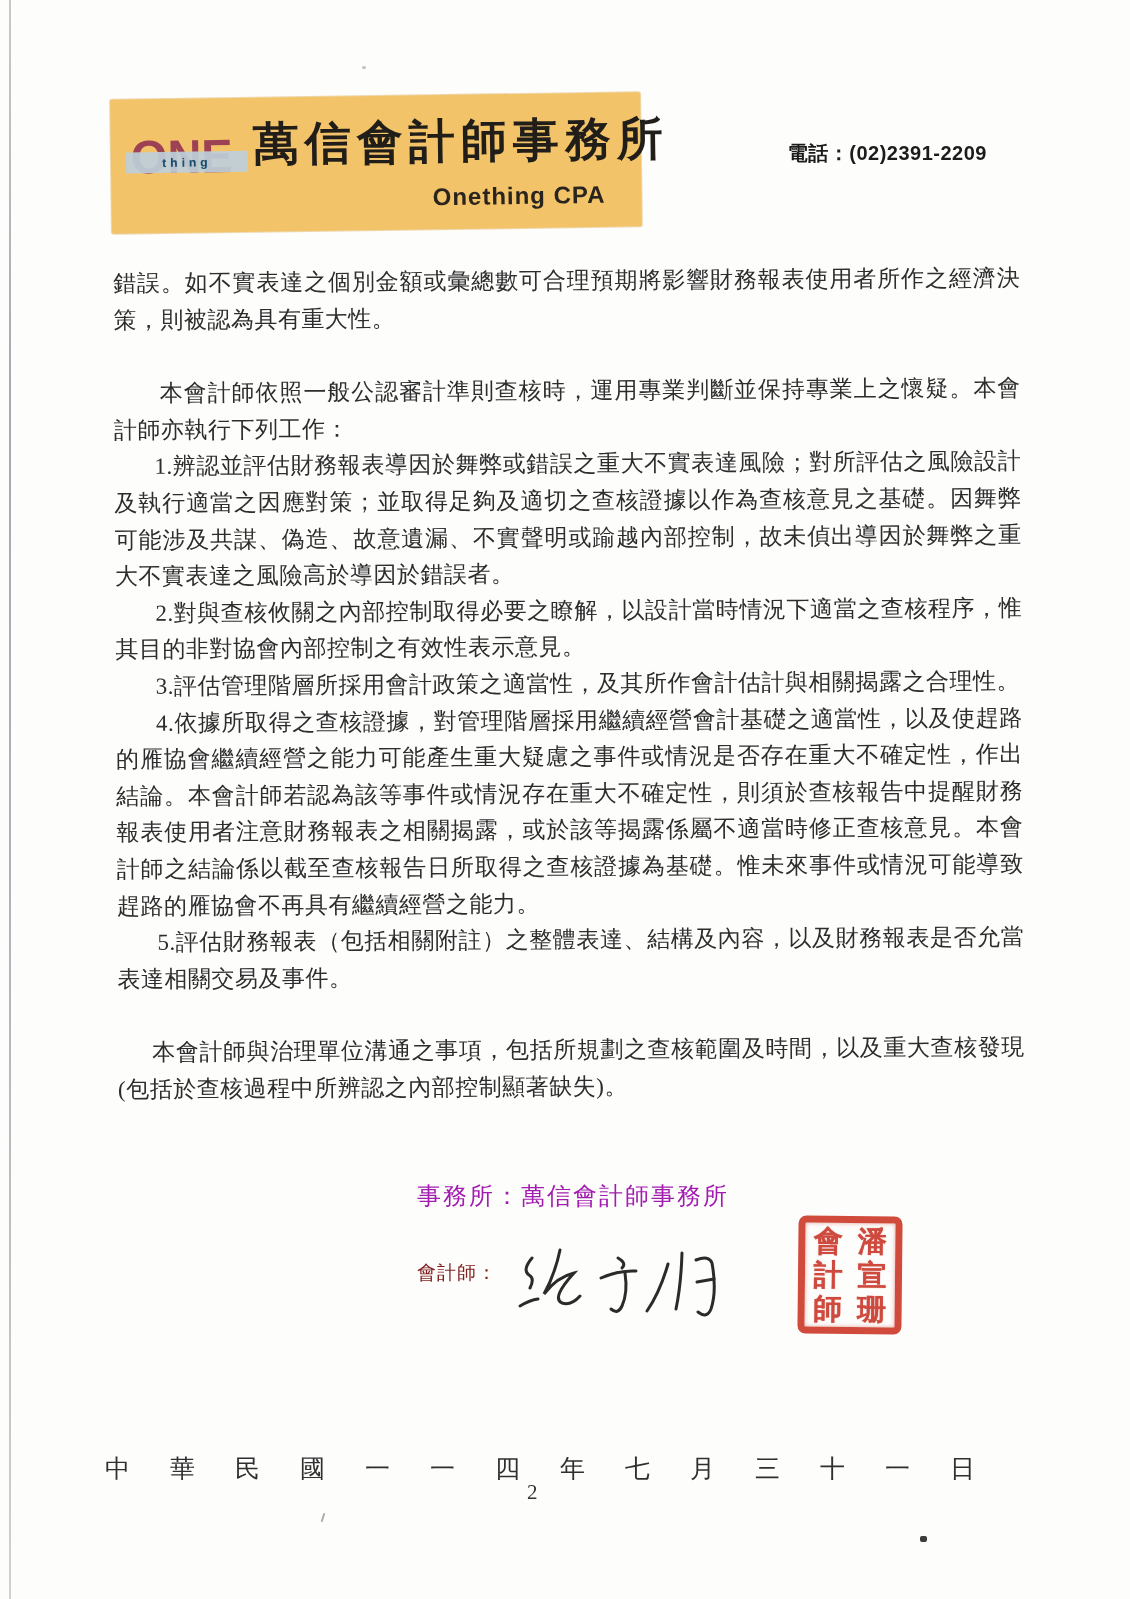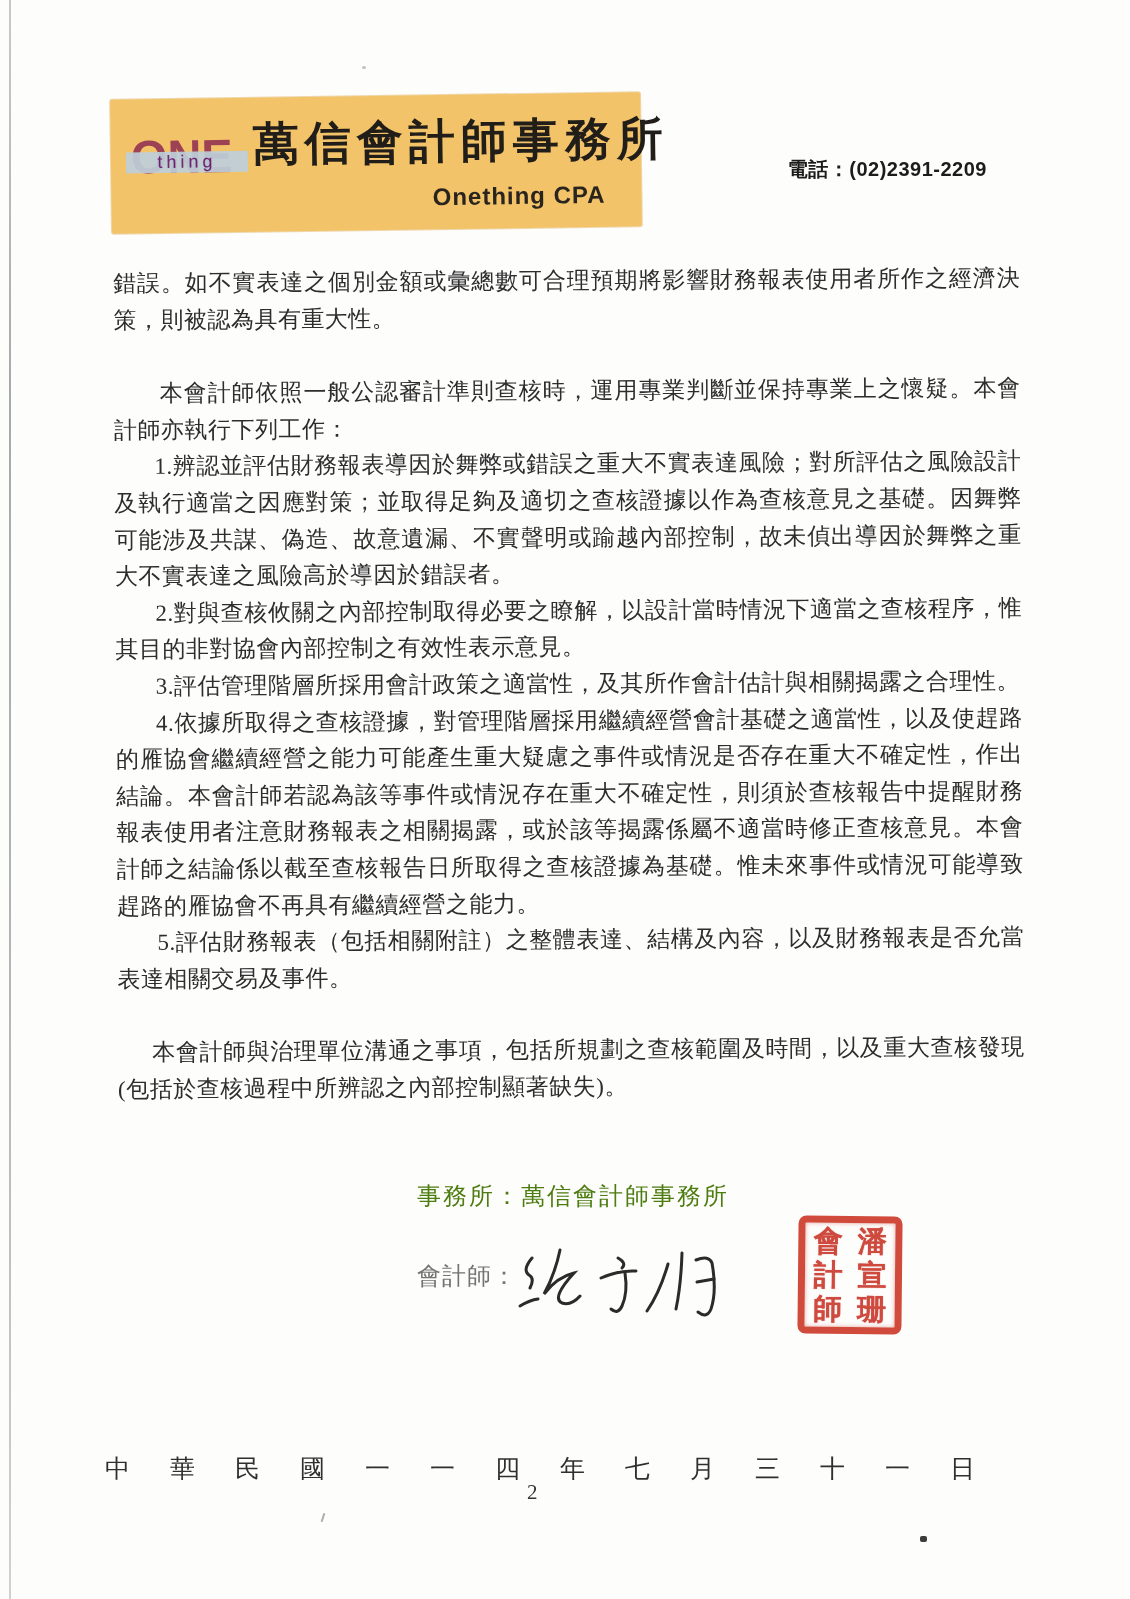--- a/index.html
+++ b/index.html
@@ -19,45 +19,45 @@
 
   
   .logo-box { position:absolute; left:111px; top:96px; width:530px; height:134px;
     background:#f2c368; border-radius:2px; transform:rotate(-0.8deg); transform-origin:center;
     box-shadow:0 0 0 1px rgba(222,170,80,.45); }
   .one-mark { position:absolute; left:20px; top:32px; width:120px; height:62px; }
   .one-big { font-family:"Liberation Sans","DejaVu Sans",sans-serif; font-weight:900;
     font-size:47px; line-height:52px; color:#9c4254; letter-spacing:0; }
   .thing-band { position:absolute; left:-5px; top:21px; width:122px; height:21px;
     background:#becfda; opacity:.92; display:flex; align-items:center; justify-content:center; }
-  .thing-text { font-family:"Liberation Sans","DejaVu Sans",sans-serif; font-weight:400;
-    font-size:18px; color:#701a75; letter-spacing:4px; text-shadow:0 0 1px #8aa4b4; }
+  .thing-text { font-family:"Liberation Sans","DejaVu Sans",sans-serif; font-weight:700;
+    font-size:12px; color:#0c4a6e; letter-spacing:4px; text-shadow:0 0 1px #8aa4b4; }
   .firm-zh { position:absolute; left:142px; top:16px; font-family:"Liberation Sans","DejaVu Sans",sans-serif;
     font-weight:700; font-size:46px; letter-spacing:6px; color:#211d19; white-space:nowrap; }
   .firm-en { position:absolute; right:36px; top:88px; font-family:"Liberation Sans","DejaVu Sans",sans-serif;
     font-weight:600; font-size:24px; color:#2a241e; letter-spacing:1px; }
 
   .contact-block { position:absolute; right:143px; top:140px; text-align:left;
     font-family:"Liberation Sans","DejaVu Sans",sans-serif; font-weight:600;
-    font-size:20px; line-height:27px; color:#1c1c1c; letter-spacing:.5px;margin-top:16px; }
+    font-size:20px; line-height:27px; color:#1c1c1c; letter-spacing:.5px; }
   .contact-block div { white-space:nowrap; }
 
   
   .main-text { position:absolute; left:113px; top:266px; width:907px;
     font-size:23px; line-height:36.6px; color:#2d2d2d; letter-spacing:.5px;
     text-align:justify; transform:rotate(-0.35deg); transform-origin:0 0; }
   .main-text p { margin:0; }
   .gap-after { margin-bottom:37px !important; }
   .indent-2 { text-indent:2em; }
   .indent-item { text-indent:1.75em; }
   .p-comm { margin-top:37px !important; text-indent:1.5em; }
 
   
-  .firm-line { position:absolute; left:417px; top:1180px; font-size:24px; letter-spacing:2px; color:#4d7c0f; white-space:nowrap; }
-  .cpa-label { position:absolute; left:417px; top:1260px; font-size:24px; letter-spacing:1px; color:#737373; }
+  .firm-line { position:absolute; left:417px; top:1180px; font-size:24px; letter-spacing:2px; color:#a21caf; white-space:nowrap; }
+  .cpa-label { position:absolute; left:417px; top:1260px; font-size:19px; letter-spacing:1px; color:#7f1d1d; }
   .signature-svg { position:absolute; left:498px; top:1228px; }
 
   .seal { position:absolute; left:798px; top:1216px; width:104px; height:118px;
     border:7px solid #d04b3c; border-radius:8px; transform:rotate(0.6deg);
     display:flex; justify-content:space-between; align-items:center; padding:3px 5px; box-sizing:border-box;
     box-shadow:inset 0 0 4px rgba(208,75,60,.5); }
   .seal-col { display:inline-block; width:36px; font-size:29px; line-height:34px; font-weight:700;
     color:#cf4a3e; word-break:break-all; text-align:center; text-shadow:0 0 1px #d86a5c; }
 
   

